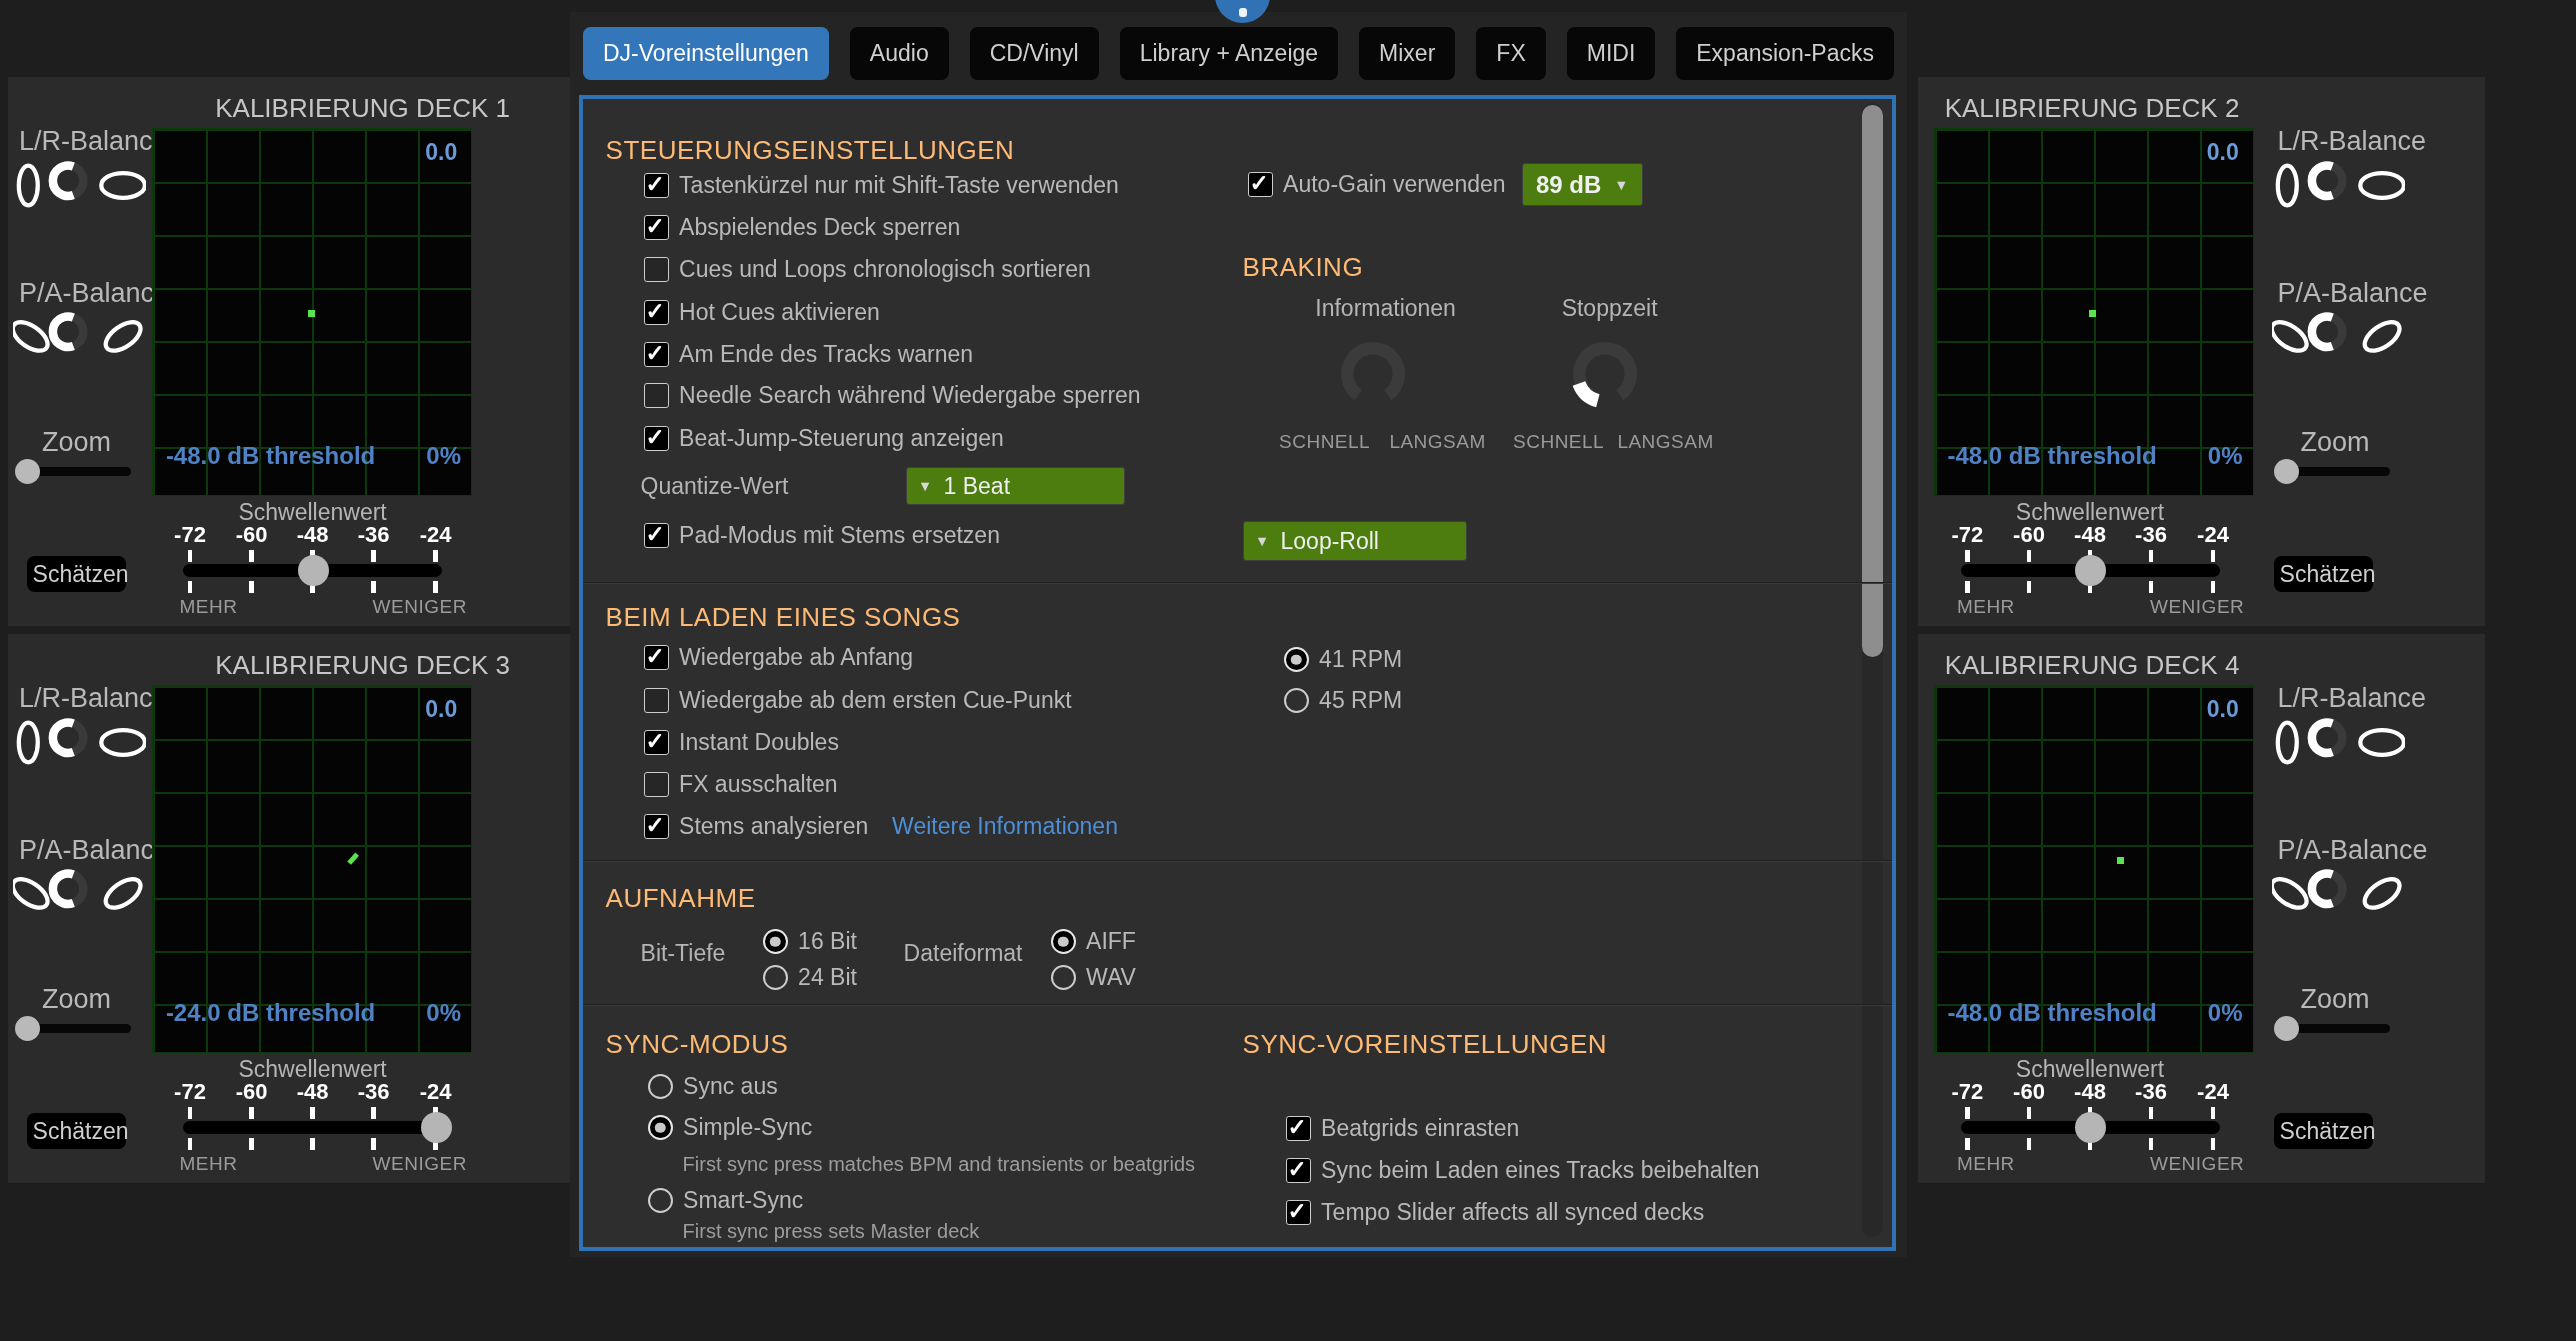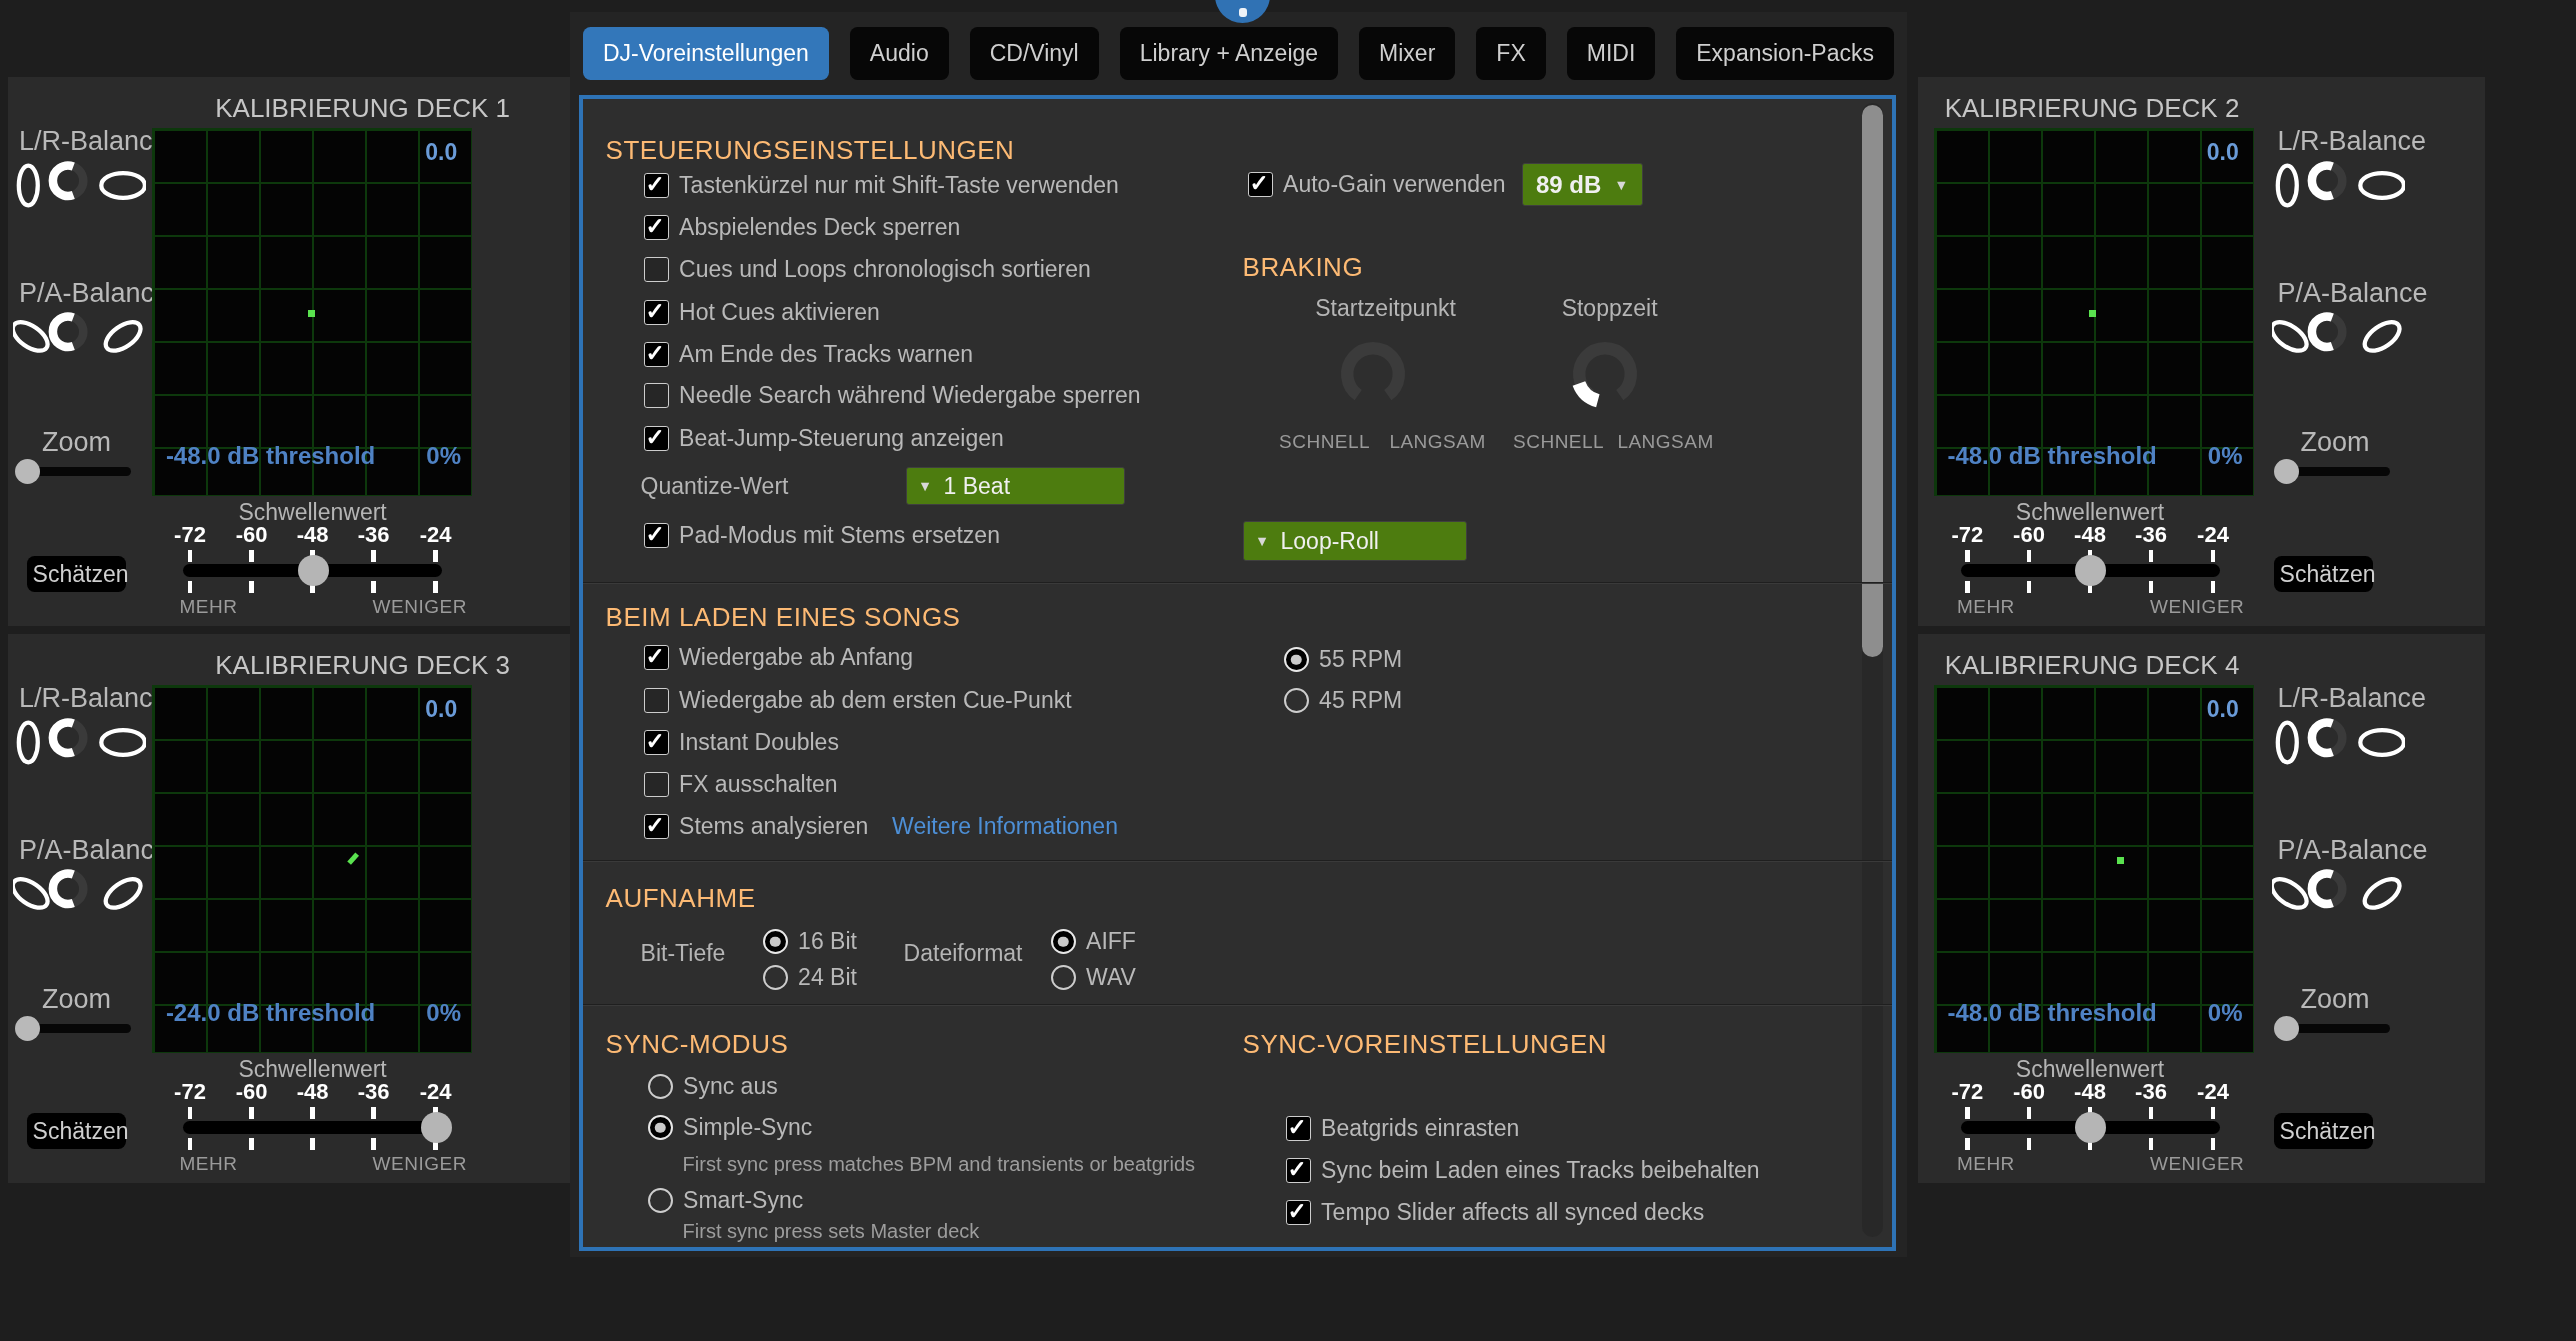--- a/index.html
+++ b/index.html
@@ -449,21 +449,21 @@
       <div class="crow" style="left:665px;top:72px">
         <span class="checkbox checked"></span>
         <span class="row-label">Auto-Gain verwenden</span>
       </div>
       <div class="dropdown dd-right" style="left:939px;top:64px;width:121px;height:43px">
         <span>89 dB</span>
         <span class="dd-arrow">▼</span>
       </div>
 
       <div class="h1" style="left:660px;top:153px">BRAKING</div>
-      <div class="knob-label" style="left:803px;top:196px">Startzeitpunkt</div>
+      <div class="knob-label" style="left:803px;top:196px">Informationen</div>
       <div class="knob-label" style="left:1027px;top:196px">Stoppzeit</div>
       <svg class="knob" style="left:747px;top:232px" viewBox="0 0 90 90">
         <path d="M 29.5 67.1 A 27 27 0 1 1 60.5 67.1" fill="none" stroke="#3b3b3b" stroke-width="13"></path>
       </svg>
       <svg class="knob" style="left:979px;top:232px" viewBox="0 0 90 90">
         <path d="M 29.5 67.1 A 27 27 0 1 1 60.5 67.1" fill="none" stroke="#3b3b3b" stroke-width="13"></path>
         <path d="M 37.5 73 A 29 29 0 0 1 17.7 54.9" fill="none" stroke="#ffffff" stroke-width="14"></path>
       </svg>
       <div class="knob-scale" style="left:742px;top:332px">SCHNELL</div>
       <div class="knob-scale" style="left:855px;top:332px">LANGSAM</div>
@@ -490,21 +490,21 @@
         <span class="row-label">FX ausschalten</span>
       </div>
       <div class="crow" style="left:61px;top:714px">
         <span class="checkbox checked"></span>
         <span class="row-label">Stems analysieren</span>
         <span class="link" style="margin-left:13.3px">Weitere Informationen</span>
       </div>
 
       <div class="crow" style="left:701px;top:547px">
         <span class="radio selected"></span>
-        <span class="row-label">55 RPM</span>
+        <span class="row-label">41 RPM</span>
       </div>
       <div class="crow" style="left:701px;top:588px">
         <span class="radio"></span>
         <span class="row-label">45 RPM</span>
       </div>
 
       <div class="sep" style="top:761px"></div>
 
       <div class="h1" style="left:23px;top:784px">AUFNAHME</div>
       <div class="field-label" style="left:58px;top:841px">Bit-Tiefe</div>

